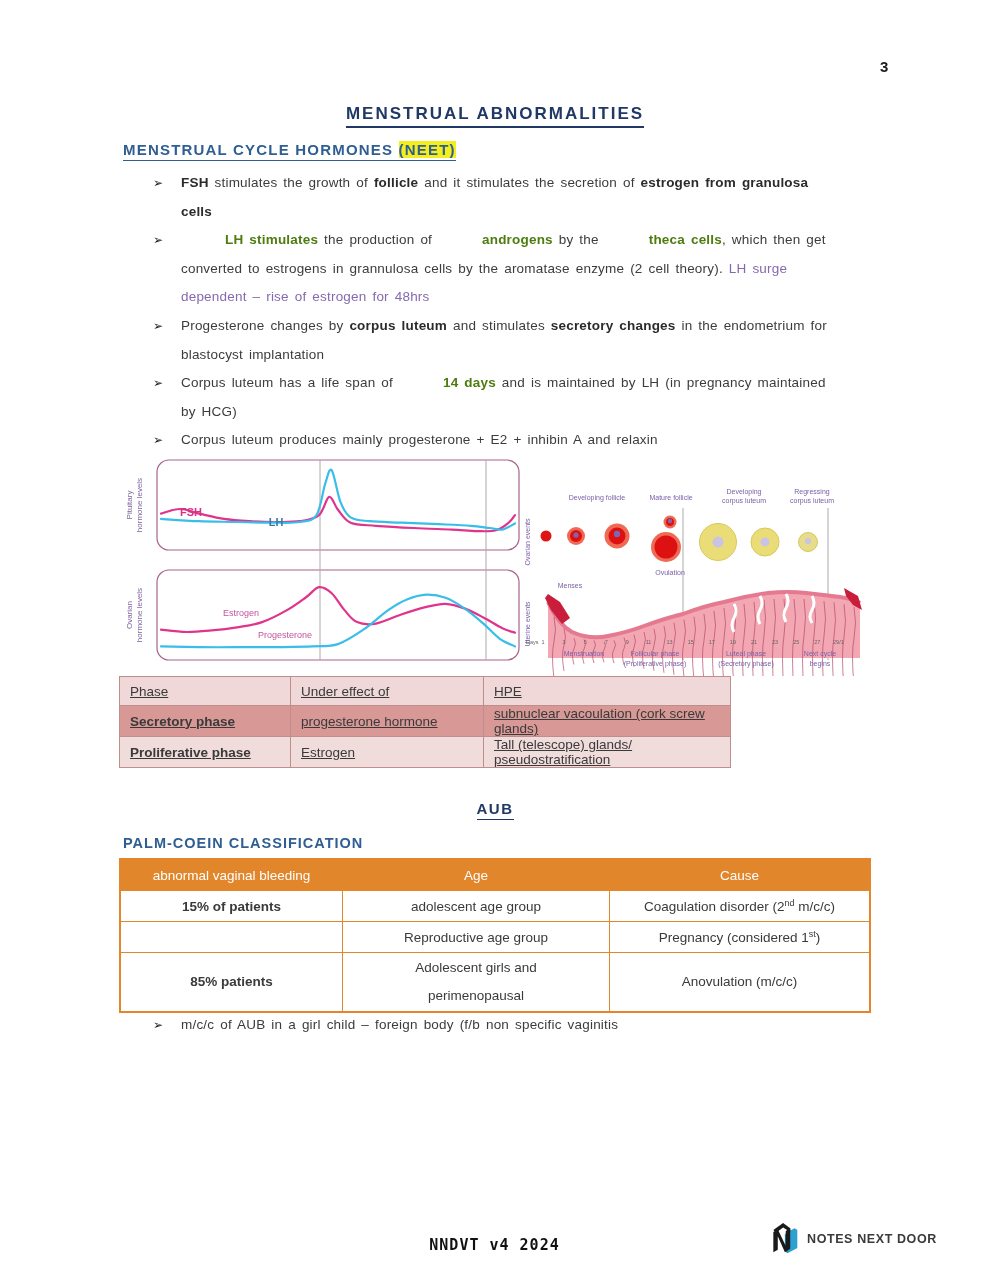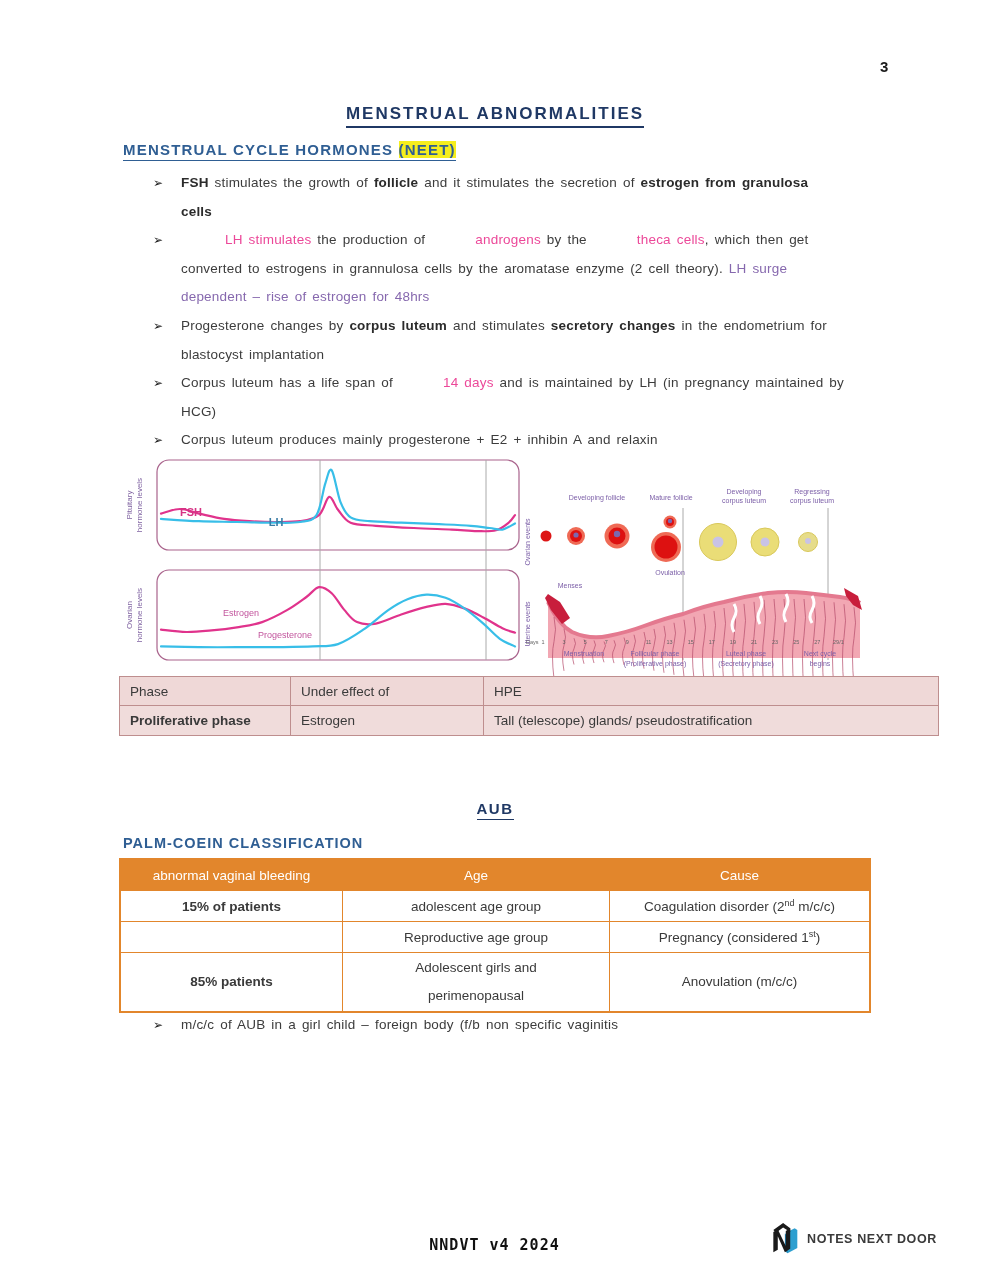--- a/index.html
+++ b/index.html
@@ -21,35 +21,35 @@
   #heading2{left:123px;top:835px;font-size:14.5px;font-weight:bold;letter-spacing:1px;color:#2f5e93;}
   #heading2 .ul{border-bottom:1.6px solid #2f5e93;padding-bottom:12px;}
 
   
   #bullets{left:119px;top:169px;width:740px;}
   #bottom-bullet{left:119px;top:1011px;width:740px;}
   .bullet{position:relative;padding-left:62px;font-size:13.5px;line-height:28.6px;
           letter-spacing:.2px;word-spacing:2px;width:664px;}
   .bullet .marker{position:absolute;left:34px;top:0;color:#1a1a1a;font-size:12px;}
   .seg-b{font-weight:bold;color:#2b2b2b;}
-  .seg-rb{font-weight:normal;color:#ec4899;padding-left:44px;}
+  .seg-rb{font-weight:bold;color:#4d7c0f;padding-left:44px;}
   .seg-p{color:#8668ae;}
   .seg-sup{font-size:9px;vertical-align:super;line-height:0;}
 
   
   #fig-left{left:115px;top:456px;}
   #fig-right{left:524px;top:484px;}
   .axlabel{font-size:8px;fill:#8064a2;}
   .small-purple{font-size:7px;fill:#7b5ea7;}
   .tiny-gray{font-size:5.5px;fill:#666;}
   .chart-name{font-size:11px;font-weight:bold;}
 
   
-  #table1{position:absolute;left:119px;top:676px;width:820px;border-collapse:collapse;
-          font-size:13.5px;color:#3a3a3a;}
+  #table1{position:absolute;left:119px;top:676px;width:612px;border-collapse:collapse;
+          font-size:13.5px;color:#3a3a3a;text-decoration:underline;}
   #table1 th,#table1 td{border:1.5px solid #be8e8e;padding:0 10px;text-align:left;font-weight:normal;}
   #table1 thead tr{background:#efd8d7;height:29px;}
   #table1 tr.t1r0{background:#d79896;height:31px;}
   #table1 tr.t1r1{background:#f0dcdb;height:30px;margin-left:44px;}
   #table1 th:nth-child(1),#table1 td:nth-child(1){width:150px;font-weight:bold;}
   #table1 thead th:nth-child(1){font-weight:normal;}
   #table1 th:nth-child(2),#table1 td:nth-child(2){width:172px;}
 
   #table2{position:absolute;left:119px;top:858px;width:752px;border-collapse:collapse;
           font-size:13.5px;color:#3a3a3a;border:2px solid #e2862c;}
@@ -246,20 +246,25 @@
 
   <table id="table1">
     <thead>
         <tr>
           <th>Phase</th>
           <th>Under effect of</th>
           <th>HPE</th>
         </tr>
       </thead>
     <tbody>
+        <tr class="t1r0">
+          <td>Secretory phase</td>
+          <td>progesterone hormone</td>
+          <td>subnuclear vacoulation (cork screw glands)</td>
+        </tr>
         <tr class="t1r1">
           <td>Proliferative phase</td>
           <td>Estrogen</td>
           <td>Tall (telescope) glands/ pseudostratification</td>
         </tr>
       </tbody>
   </table>
 
   <div class="abs" id="aub-wrap">
     <span>AUB</span>

